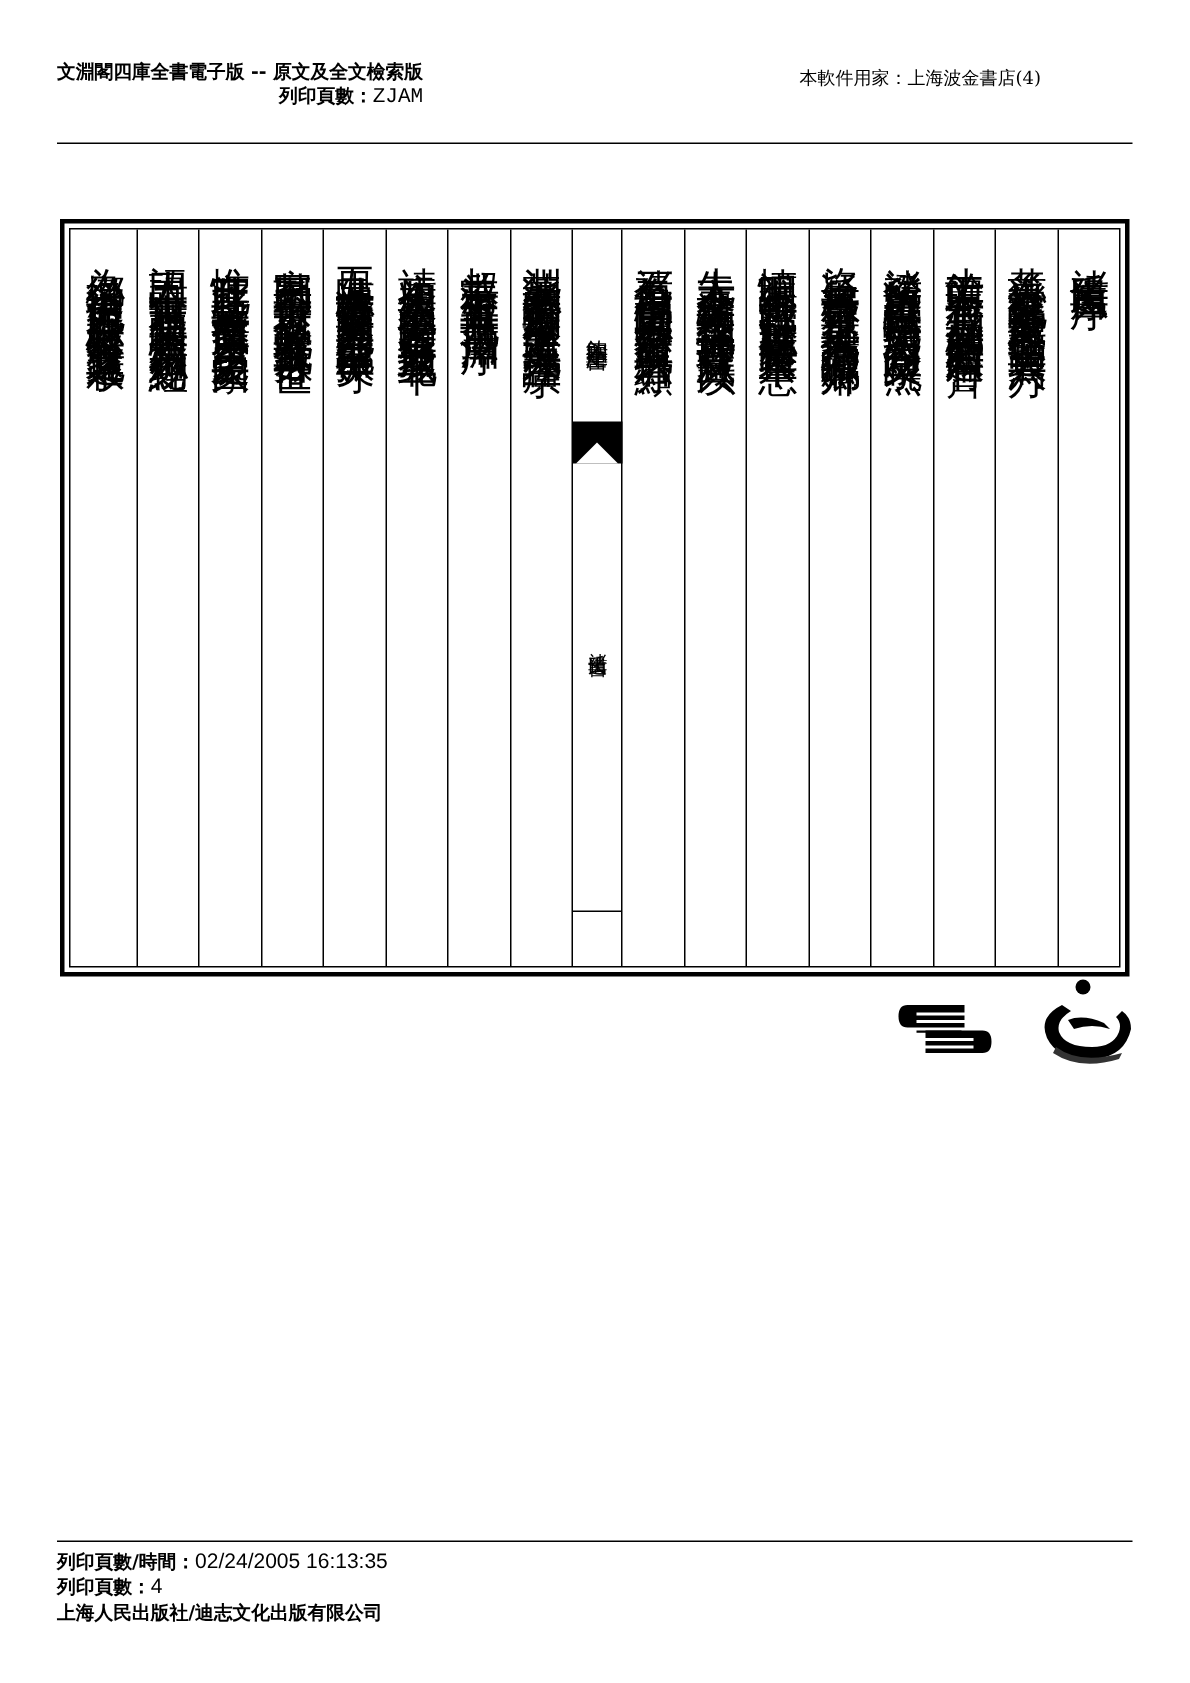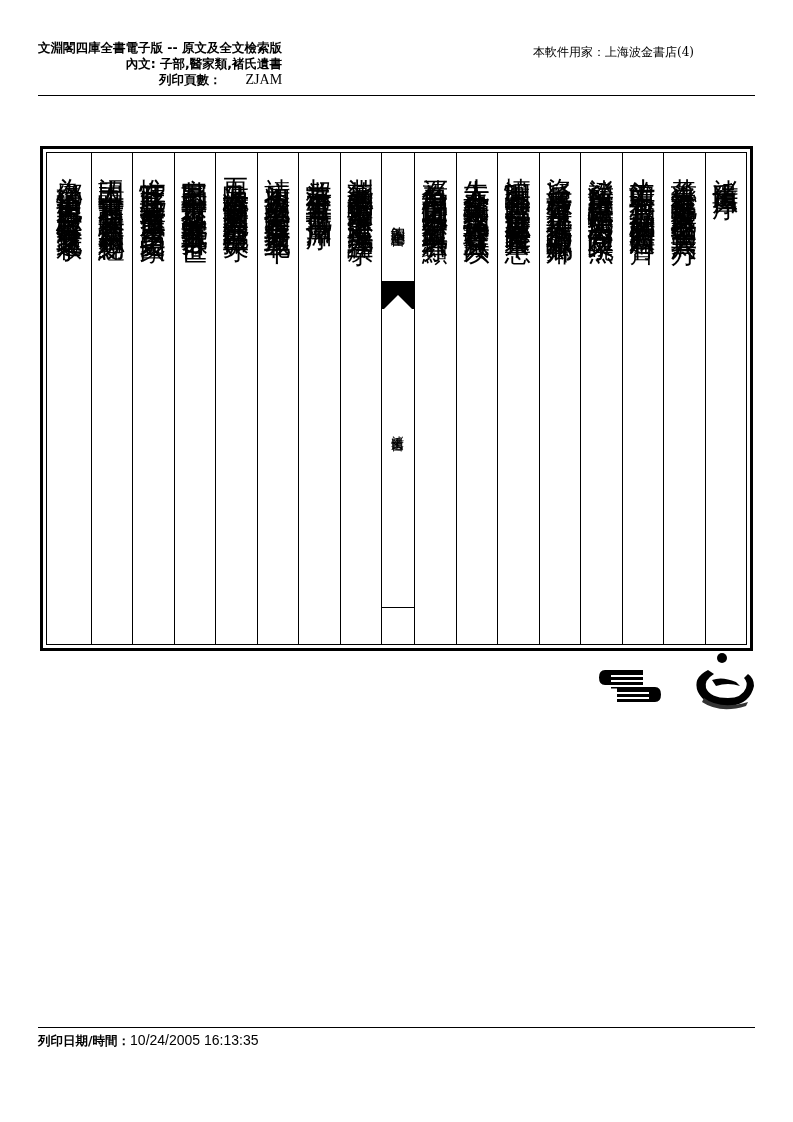--- a/index.html
+++ b/index.html
@@ -27,24 +27,23 @@
       position: absolute;
       left: 0;
       top: 0;
       font-family: "DejaVu Sans", "Liberation Sans", sans-serif;
       font-weight: bold;
       font-size: 12.5px;
       line-height: 16px;
       text-align: right;
     }
     .header-left .ascii {
-      font-family: Liberation Serif, serif;
+      font-family: Liberation Mono, monospace;
       font-weight: normal;
       font-size: 14px;
-      margin-left: 24px;
     }
     .header-right {
       position: absolute;
       right: 0;
       top: 0;
       text-align: left;
       font-size: 12px;
       line-height: 24px;
       width: 230px;
     }
@@ -195,23 +194,20 @@
       font-size: 14px;
     }
   </style>
 </head>
 <body>
 
 <div class="header">
   <div class="header-left">
     <div>文淵閣四庫全書電子版 -- 原文及全文檢索版</div>
     <div>
-      <span>內文: </span><span>子部,醫家類,褚氏遺書</span>
-    </div>
-    <div>
       <span>列印頁數：</span><span class="ascii">ZJAM</span>
     </div>
   </div>
   <div class="header-right">
     <div class="line1">本軟件用家：上海波金書店(4)</div>
   </div>
 </div>
 <div class="rule top"></div>
 
 <div class="frame">
@@ -285,15 +281,19 @@
 <svg class="logo-swirl" viewBox="0 0 66 60">
   <circle cx="32" cy="6" r="5" fill="#000"></circle>
   <path d="M18 18 Q2 26 8 40 Q16 56 40 54 Q60 52 64 34 Q64 26 58 22 L54 26 Q58 30 56 36 Q52 46 38 46 Q20 46 16 36 Q14 28 24 22 Z" fill="#000"></path>
   <path d="M22 28 Q32 24 46 30 L50 34 Q38 30 26 34 Z" fill="#000"></path>
   <path d="M14 46 Q30 58 58 50 L56 54 Q30 62 12 50 Z" fill="#333"></path>
 </svg>
 
 <div class="rule bottom"></div>
 <div class="footer">
   <div>
-    <span>列印日期/時間：</span><span class="ascii">10/24/2005 16:13:35</span>
-  </div>
+    <span>列印頁數/時間：</span><span class="ascii">02/24/2005 16:13:35</span>
+  </div>
+  <div>
+    <span>列印頁數：</span><span class="ascii">4</span>
+  </div>
+  <div>上海人民出版社/迪志文化出版有限公司</div>
 </div>
 
 </body></html>

